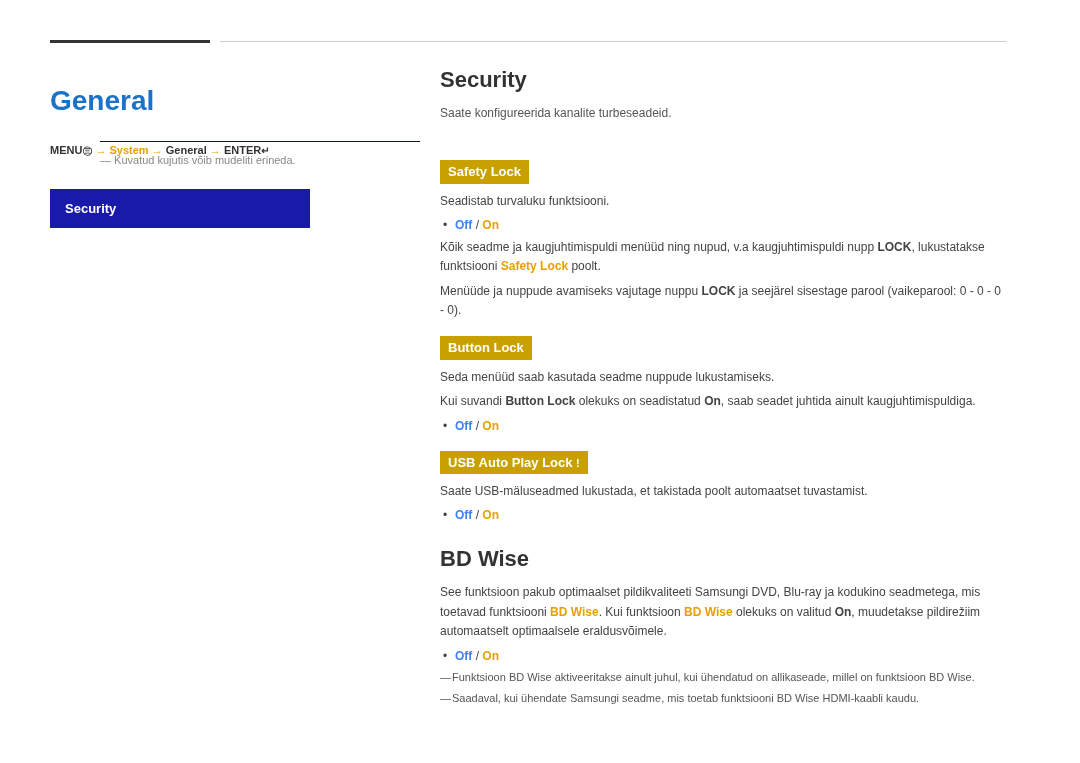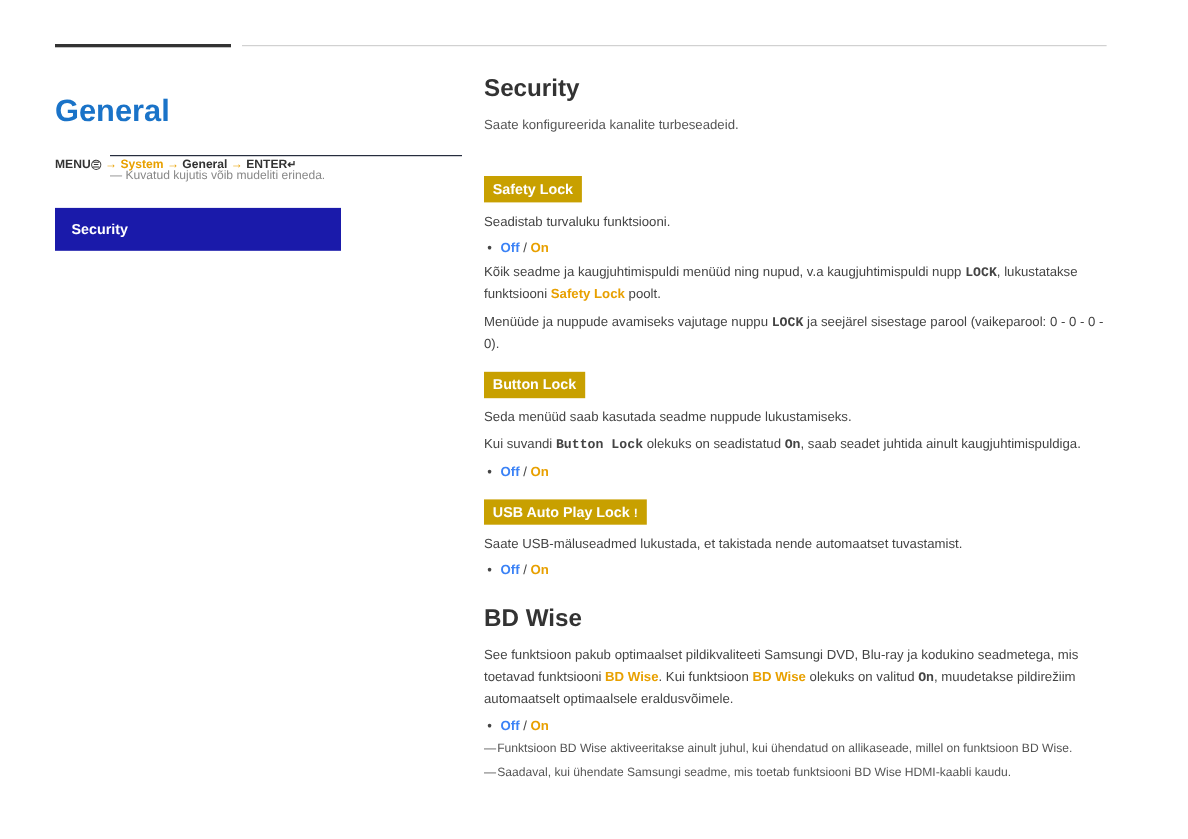--- a/index.html
+++ b/index.html
@@ -134,21 +134,21 @@
     .off-on .on {
       font-weight: bold;
       color: #e8a000;
     }
     .body-text {
       font-size: 12px;
       color: #444;
       margin-bottom: 6px;
       line-height: 1.6;
     }
-    .body-text .bold { font-weight: bold; font-family: Liberation Mono, monospace; }
+    .body-text .bold { font-weight: bold; }
     .body-text .gold { font-weight: bold; color: #e8a000; }
     .bd-wise-title {
       font-size: 22px;
       font-weight: bold;
       color: #333;
       margin-top: 18px;
       margin-bottom: 8px;
     }
     .footnote-text {
       font-size: 11px;
@@ -227,21 +227,21 @@
           <span> / </span>
           <span class="on">On</span>
         </span>
       </div>
     </div>
 
     <div style="margin-top:10px;">
       <div class="subsection-title">
         USB Auto Play Lock <span style="font-size:11px;">!</span>
       </div>
-      <div class="subsection-desc">Saate USB-mäluseadmed lukustada, et takistada nende automaatset tuvastamist.</div>
+      <div class="subsection-desc">Saate USB-mäluseadmed lukustada, et takistada poolt automaatset tuvastamist.</div>
       <div class="bullet-item">
         <span class="off-on">
           <span class="off">Off</span>
           <span> / </span>
           <span class="on">On</span>
         </span>
       </div>
     </div>
 
     <div style="margin-top:2px;">

